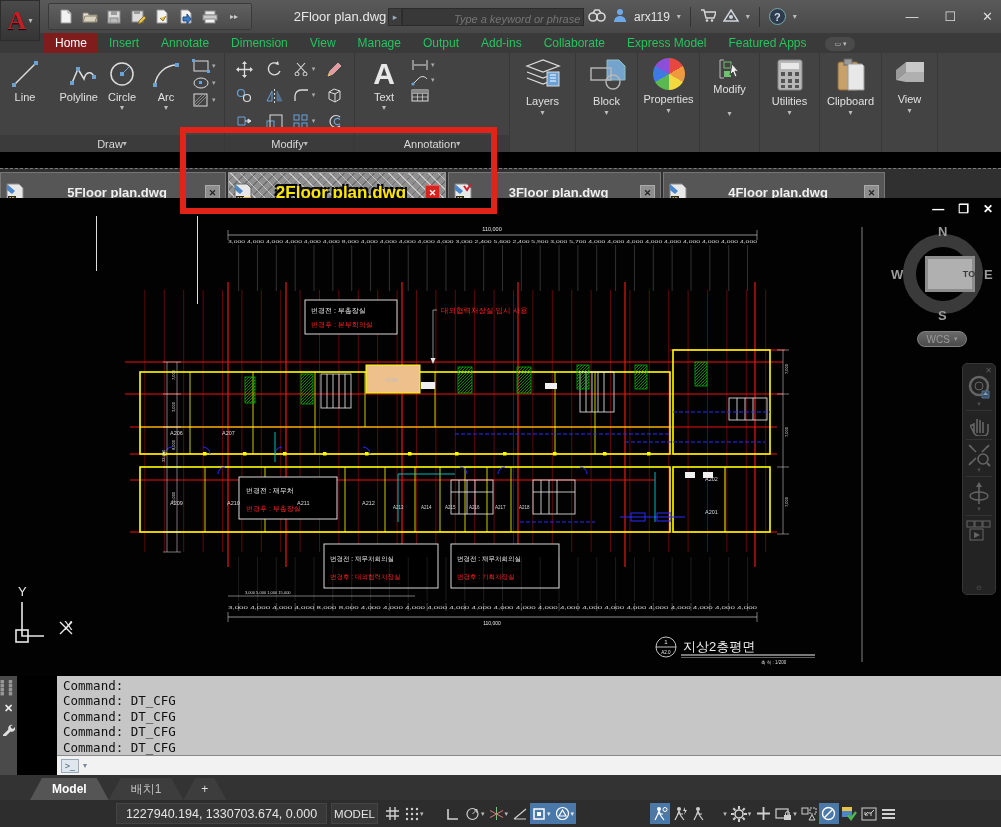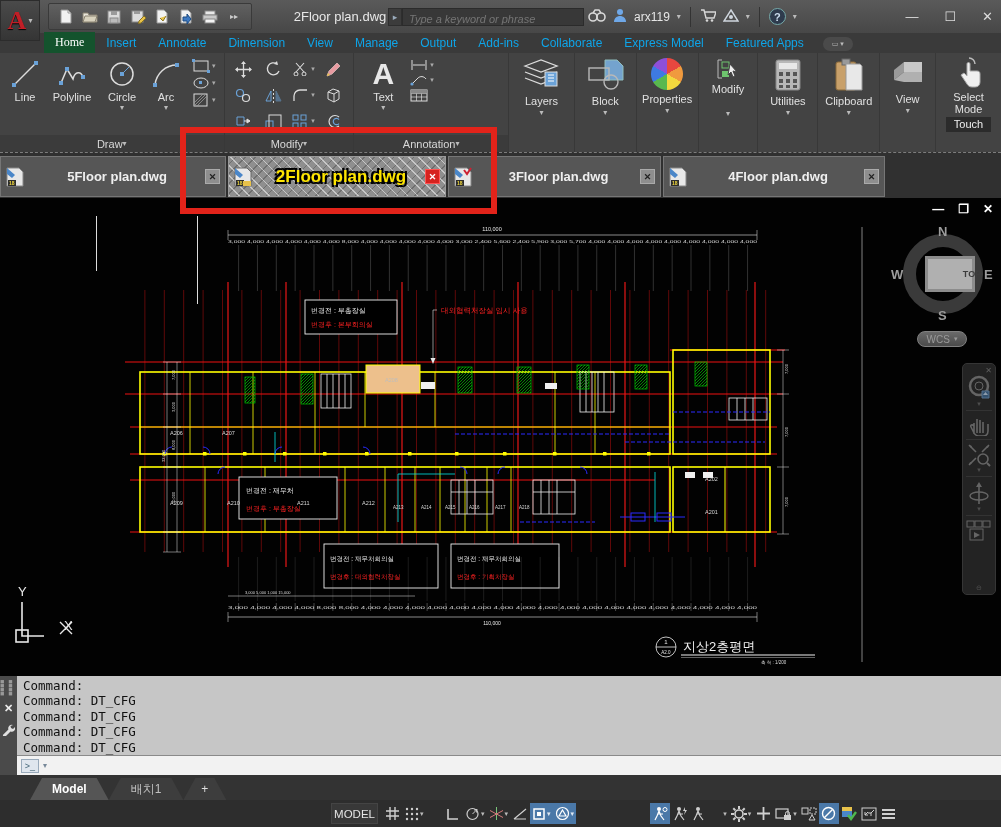--- a/index.html
+++ b/index.html
@@ -17,35 +17,35 @@
   .qat{position:absolute;left:48px;top:3px;height:27px;display:flex;align-items:center;gap:6px;
     background:linear-gradient(#606060,#4b4b4b);border:1px solid #3a3a3a;border-radius:2px;padding:0 8px;}
   .qat .qi{width:18px;height:18px;display:flex;align-items:center;justify-content:center;}
   .doctitle{position:absolute;left:280px;top:0;width:120px;height:33px;display:flex;align-items:center;
     justify-content:center;color:#e8e8e8;font-size:13px;white-space:nowrap;}
   .srcharrow{position:absolute;left:388px;top:8px;width:14px;height:18px;background:#3c3c3c;color:#9ab;
     font-size:9px;display:flex;align-items:center;justify-content:center;border:1px solid #2e2e2e;}
   .searchbox{position:absolute;left:402px;top:8px;width:182px;height:18px;background:#383838;
     border:1px solid #2b2b2b;color:#999;}
   .searchbox input{width:100%;height:100%;background:transparent;border:0;outline:none;color:#aaa;
-    font-style:italic;font-size:11px;padding:0 6px;}
+    font-style:italic;font-size:11px;padding:0 6px;margin-left:45px;}
   .tbicons{position:absolute;left:588px;top:3px;height:27px;display:flex;align-items:center;gap:7px;color:#cfd6de;}
   .tbuser{color:#e6e6e6;font-size:12px;}
   .tbdd{color:#bbb;font-size:8px;}
   .tbsep{width:1px;height:20px;background:#333;margin:0 2px;}
   .helpcirc{width:17px;height:17px;border-radius:50%;background:#2e3b4d;border:1px solid #7aa;color:#cde;
     font-size:11px;font-weight:bold;display:flex;align-items:center;justify-content:center;}
   .wctrl{position:absolute;right:8px;top:0;height:33px;display:flex;align-items:center;gap:26px;color:#ddd;}
   .wctrl span{font-size:13px;cursor:default;}
 
   
   .ribbontabs{position:absolute;left:0;top:33px;width:1001px;height:20px;background:#3a3a3a;
     display:flex;align-items:flex-end;padding-left:44px;}
-  .rtab{color:#0ea5e9;font-size:12px;padding:3px 11px;white-space:nowrap;}
-  .rtab.active{background:#14532d;color:#fff;font-family:Liberation Serif, serif;}
+  .rtab{color:#22c55e;font-size:12px;padding:3px 11px;white-space:nowrap;}
+  .rtab.active{background:#7f1d1d;color:#fff;}
   .ribmin{margin-left:8px;margin-bottom:2px;width:30px;height:14px;background:#4a4a4a;border-radius:7px;
     color:#bbb;font-size:7px;display:flex;align-items:center;justify-content:center;gap:3px;}
 
   
   .ribbon{position:absolute;left:0;top:53px;width:1001px;height:99px;background:#434343;display:flex;}
   .panel{position:relative;height:99px;border-right:1px solid #383838;}
   .plabel{position:absolute;left:0;bottom:0;width:100%;height:17px;background:#3b3b3b;color:#d8d8d8;
     font-size:11px;display:flex;align-items:center;justify-content:center;}
   .plabel .dd{font-size:8px;color:#bbb;}
   .bigbtn{display:flex;flex-direction:column;align-items:center;justify-content:flex-start;padding-top:4px;
@@ -57,21 +57,21 @@
   .sbtn .dd{font-size:7px;color:#aaa;}
   .modgrid{display:grid;grid-template-columns:repeat(4,30px);grid-auto-rows:26px;padding:3px 2px 0 4px;}
   .modgrid .sbtn{justify-content:center;}
   .bp{width:100%;height:82px;display:flex;flex-direction:column;align-items:center;padding-top:5px;
     color:#e0e0e0;font-size:11px;}
   .bp .lbl{margin-top:3px;white-space:nowrap;}
   .bp .dd{font-size:8px;color:#bbb;margin-top:1px;}
   .touchchip{margin-top:2px;background:#2b2b2b;color:#eee;font-size:11px;padding:0 8px;line-height:15px;}
 
   
-  .filetabs{position:absolute;left:0;top:152px;width:1001px;height:46px;background:#303030;
+  .filetabs{position:absolute;left:0;top:168px;width:1001px;height:46px;background:#303030;
     border-top:1px dashed #7c7c7c;padding-left:24px;}
   .ftab{position:absolute;top:3px;height:41px;background:#565656;border:1px solid #767676;
     display:flex;align-items:center;color:#efefef;font-size:13px;font-weight:bold;}
   .ftab .nm{flex:1;text-align:center;}
   .ftab .xbtn{width:15px;height:15px;background:#8e8e8e;border:1px solid #aaa;color:#222;font-size:9px;
     display:flex;align-items:center;justify-content:center;margin-right:5px;}
   .ftab.active{background-color:#8f8f8f;background-image:
     repeating-linear-gradient(45deg,rgba(255,255,255,.5) 0 1px,transparent 1px 7px),
     repeating-linear-gradient(-45deg,rgba(70,70,70,.45) 0 1px,transparent 1px 7px);
     border-color:#9a9a9a;}
@@ -101,21 +101,21 @@
   .navbar .nvx{align-self:flex-end;color:#666;font-size:8px;margin:2px 3px 0 0;}
   .navsep{width:26px;height:1px;background:#383838;margin:3px 0;}
   .navdd{color:#555;font-size:7px;line-height:6px;}
   .ucs{position:absolute;left:6px;top:388px;} 
 
   
   .cmdarea{position:absolute;left:0;top:676px;width:1001px;height:99px;display:flex;}
   .cmdstrip{width:17px;background:#4a4a4a;display:flex;flex-direction:column;align-items:center;color:#ddd;}
   .cmdgrip{margin-top:4px;color:#9a9a9a;font-size:7px;letter-spacing:1px;line-height:4px;}
   .cmdx{font-size:11px;font-weight:bold;margin-top:6px;color:#eee;}
-  .cmdmain{flex:1;display:flex;flex-direction:column;}
+  .cmdmain{flex:1;display:flex;flex-direction:column;padding-left:40px;}
   .cmdhist{height:80px;background:#c6c6c6;border-bottom:1px solid #8a8a8a;padding:2px 0 0 6px;}
   .cmdhist div{font-family:"DejaVu Sans Mono",monospace;font-size:12.5px;color:#111;line-height:15.4px;white-space:pre;}
   .cmdinput{height:19px;background:#f2f2f2;display:flex;align-items:center;gap:4px;padding-left:4px;}
   .cmdchip{width:18px;height:14px;background:#dfe6ee;border:1px solid #9ab;color:#467;font-size:9px;
     display:flex;align-items:center;justify-content:center;}
   .cmdinput .dd{color:#789;font-size:8px;}
   .cmdinput input{flex:1;border:0;outline:none;background:transparent;font-family:"DejaVu Sans Mono",monospace;
     font-style:italic;font-size:13px;color:#999;}
 
   
@@ -259,21 +259,21 @@
     <div class="panel" style="width:225px;">
       <div class="drawrow">
         <div class="bigbtn" style="width:38px;">
           <svg width="30" height="30">
               <line x1="4" y1="26" x2="26" y2="4" stroke="#dcdcdc" stroke-width="1.5"></line>
               <rect x="2" y="24" width="4" height="4" fill="#6aa2d8"></rect>
               <rect x="24" y="2" width="4" height="4" fill="#6aa2d8"></rect>
             </svg>
           <span>Line</span>
         </div>
-        <div class="bigbtn" style="width:52px;">
+        <div class="bigbtn" style="width:52px;align-items:flex-end;">
           <svg width="30" height="30">
               <path d="M4 24 L10 10 L16 20 C18 12 24 12 26 18" fill="none" stroke="#dcdcdc" stroke-width="1.5"></path>
               <rect x="2" y="22" width="4" height="4" fill="#6aa2d8"></rect>
               <rect x="8" y="8" width="4" height="4" fill="#6aa2d8"></rect>
               <rect x="24" y="16" width="4" height="4" fill="#6aa2d8"></rect>
             </svg>
           <span>Polyline</span>
         </div>
         <div class="bigbtn" style="width:44px;">
           <svg width="30" height="30">
@@ -532,31 +532,20 @@
           <svg width="36" height="32">
             <path d="M4 12l10-8v10l-10 8z" fill="#9a9a9a"></path>
             <path d="M14 4h18v10H14z" fill="#c8c8c8"></path>
             <path d="M4 22l10-8h18v10H14z" fill="#b0b0b0"></path>
           </svg>
         <span class="lbl">View</span>
           <span class="dd">▾</span>
         </div>
     </div>
 
-    <div class="panel" style="width:65px;border-right:0;">
-      <div class="bp" style="padding-top:3px;">
-        <svg width="26" height="32">
-            <path d="M13 2a6 6 0 0 1 6 6" fill="none" stroke="#bbb" stroke-width="1.5"></path>
-            <path d="M11 8v12l-3-3-3 2 6 9c1 2 3 3 5 3h3c3 0 5-2 5-5v-8c0-2-1-3-3-3h-7V8c0-2-3-2-3 0z" fill="#f0f0f0" stroke="#aaa"></path>
-          </svg>
-        <span class="lbl">Select</span>
-        <span class="lbl" style="margin-top:0;">Mode</span>
-        <span class="touchchip">Touch</span>
-      </div>
-    </div>
   </div>
 
   <div class="filetabs">
     <div class="ftab" style="left:0;width:226px;">
       <svg class="dwgico" viewBox="0 0 20 20">
           <path d="M2 1h12l4 4v14H2z" fill="#e8e8e8" stroke="#888"></path>
           <path d="M2 1l8 7-3 3-5-4z" fill="#4a86c8"></path>
           <rect x="3" y="13" width="8" height="6" fill="#2c2c2c"></rect>
           <text x="4" y="18" font-size="5" fill="#f2d93e">18</text>
         </svg>
@@ -952,20 +941,21 @@
     </div>
   </div>
 
   <div class="laytabs">
     <div class="ltab active">Model</div>
     <div class="ltab">배치1</div>
     <div class="ltab plus">+</div>
   </div>
 
   <div class="statusbar">
+    <div class="coords">1227940.194, 1330703.674, 0.000</div>
     <div class="modelbtn">MODEL</div>
 
     <div class="sgroup" style="left:382px;">
       <span class="sic">
           <svg width="15" height="15">
             <path d="M5 1v13M10 1v13M1 5h13M1 10h13" stroke="#cfcfcf" stroke-width="1.4"></path>
           </svg>
         </span>
       <span class="sic">
           <svg width="15" height="15">

